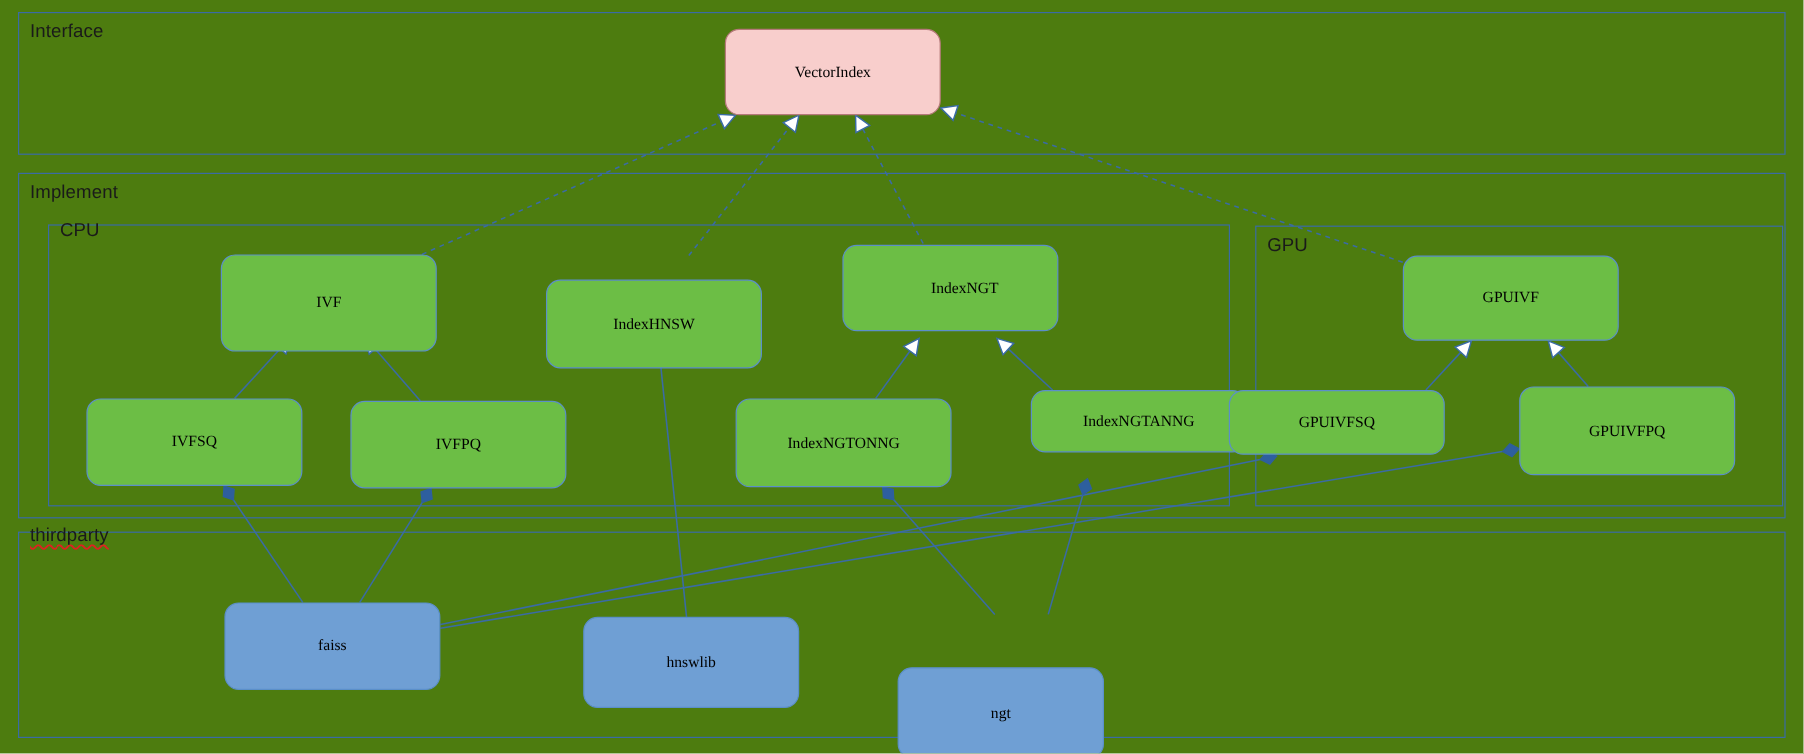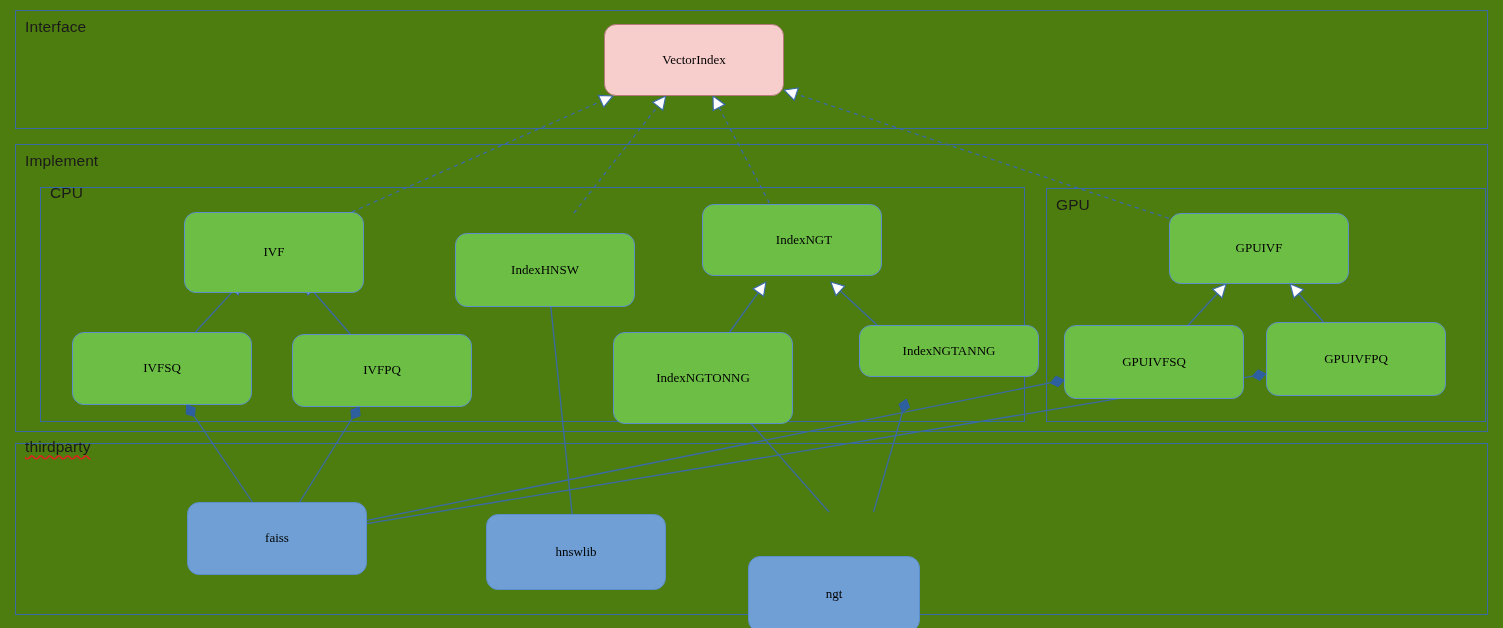--- a/index.html
+++ b/index.html
@@ -142,30 +142,30 @@
       </div>
       <div class="node impl" style="left: 702px; top: 204px; width: 180px; height: 72px; padding-left: 24px;">
         <span>IndexNGT</span>
       </div>
       <div class="node impl" style="left: 72px; top: 332px; width: 180px; height: 73px; text-align: right;">
         <span>IVFSQ</span>
       </div>
       <div class="node impl" style="left: 292px; top: 334px; width: 180px; height: 73px;">
         <span>IVFPQ</span>
       </div>
-      <div class="node impl" style="left: 613px; top: 332px; width: 180px; height: 92px;">
+      <div class="node impl" style="left: 613px; top: 332px; width: 180px; height: 74px;">
         <span>IndexNGTONNG</span>
       </div>
       <div class="node impl" style="left: 827px; top: 325px; width: 180px; height: 52px; margin-left: 32px;">
         <span>IndexNGTANNG</span>
       </div>
       <div class="node impl" style="left: 1169px; top: 213px; width: 180px; height: 71px;">
         <span>GPUIVF</span>
       </div>
-      <div class="node impl" style="left: 1064px; top: 325px; width: 180px; height: 74px;">
+      <div class="node impl" style="left: 1024px; top: 325px; width: 180px; height: 54px;">
         <span>GPUIVFSQ</span>
       </div>
       <div class="node impl" style="left: 1266px; top: 322px; width: 180px; height: 74px;">
         <span>GPUIVFPQ</span>
       </div>
       <div class="node thirdparty" style="left: 187px; top: 502px; width: 180px; height: 73px;">
         <span>faiss</span>
       </div>
       <div class="node thirdparty" style="left: 486px; top: 514px; width: 180px; height: 76px; text-align: center;">
         <span>hnswlib</span>

